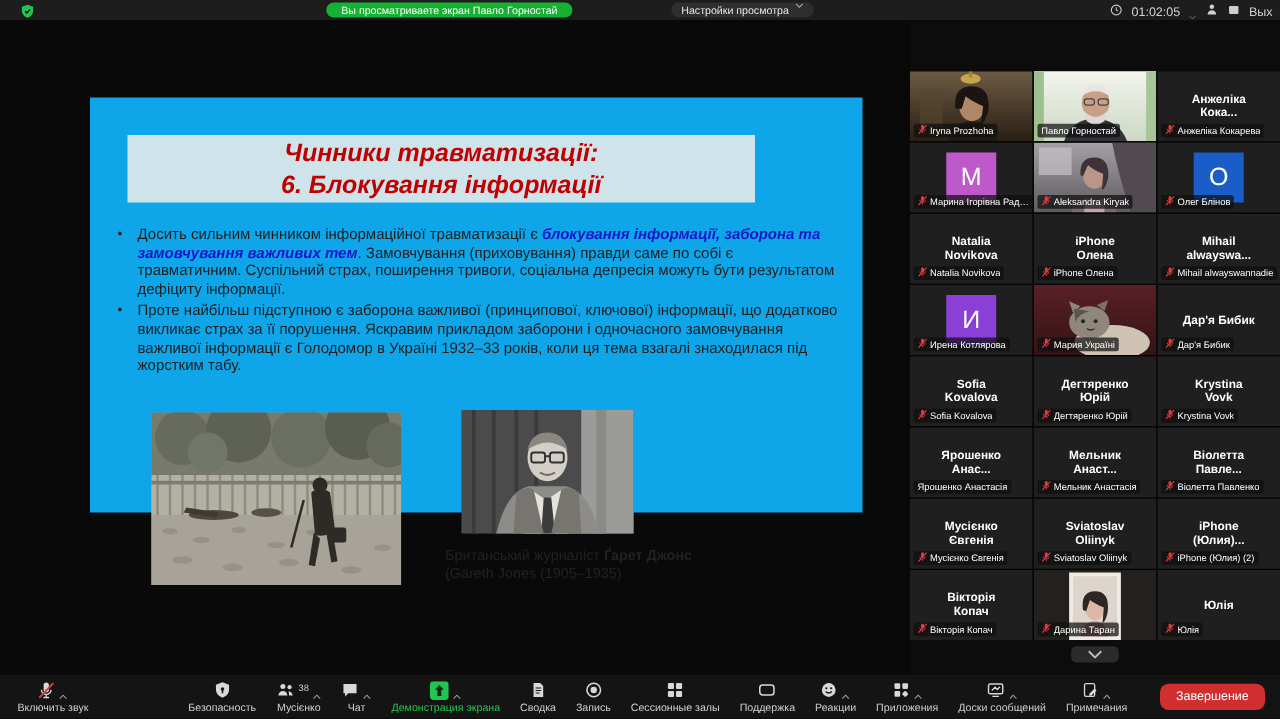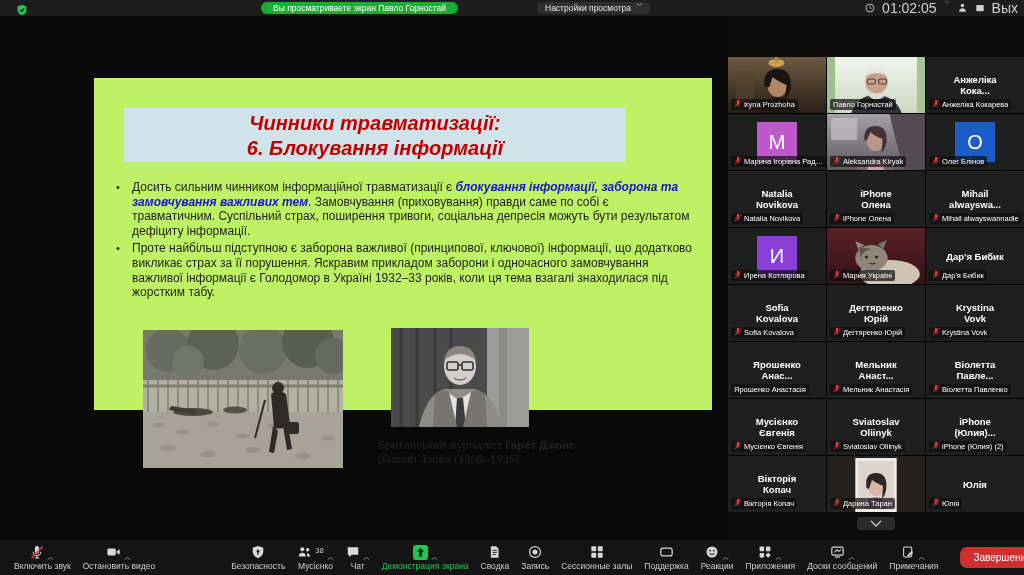--- a/index.html
+++ b/index.html
@@ -7,27 +7,27 @@
           font-family:"Liberation Sans",sans-serif;}
 
   
   .topbar{position:absolute;top:0;left:0;width:1024px;height:16px;background:#1d1d1d;}
   .tb-shield{position:absolute;left:16px;top:2px;width:12px;height:12px;}
   .share-banner{position:absolute;left:261px;top:2px;height:12px;background:#16b033;color:#fff;
                 font-size:8.5px;line-height:12px;padding:0 12px;border-radius:7px;white-space:nowrap;}
   .view-settings{position:absolute;left:537px;top:2px;height:12px;background:#2e2e2e;color:#e6e6e6;
                  font-size:8.5px;line-height:12px;padding:0 8px;border-radius:7px;display:flex;
                  align-items:flex-start;gap:5px;white-space:nowrap;cursor:pointer;}
-  .topbar-right{position:absolute;right:6px;top:0;height:16px;display:flex;align-items:flex-start;
-                gap:7px;color:#d2d2d2;font-size:14px;}
+  .topbar-right{position:absolute;right:6px;top:0;height:16px;display:flex;align-items:flex-end;
+                gap:7px;color:#d2d2d2;font-size:10px;}
   .chev{opacity:.8;display:inline-flex;align-items:center;}
 
   
   .share-region{position:absolute;left:0;top:16px;width:728px;height:524px;background:#090909;}
-  .slide{position:absolute;left:94px;top:62px;width:618px;height:332px;background:#bef264;}
+  .slide{position:absolute;left:72px;top:62px;width:618px;height:332px;background:#0ea5e9;}
   .slide-title{position:absolute;left:30px;top:30px;width:502px;height:54px;background:#cfe3ea;
                color:#c00000;font-weight:bold;font-style:italic;font-size:20px;line-height:25px;
                text-align:center;padding-top:3px;box-sizing:border-box;}
   .bullets{position:absolute;left:22px;top:102px;width:578px;}
   .bullet{display:flex;margin-bottom:3px;}
   .bullet .marker{width:16px;font-size:11px;color:#1f1f1f;padding-top:1px;}
   .bullet .btext{flex:1;font-size:12px;line-height:14.6px;color:#1f1f1f;}
   .seg-em{color:#1616c8;font-weight:bold;font-style:italic;}
   .photo-left{position:absolute;left:49px;top:252px;width:200px;height:138px;}
   .photo-right{position:absolute;left:297px;top:250px;width:138px;height:99px;}
@@ -578,32 +578,20 @@
                 <path fill="currentColor" d="M8 1a2.4 2.4 0 0 0-2.4 2.4v4.2a2.4 2.4 0 0 0 4.8 0V3.4A2.4 2.4 0 0 0 8 1z"></path>
                 <path fill="none" stroke="currentColor" stroke-width="1.2" d="M3.6 7.6a4.4 4.4 0 0 0 8.8 0M8 12v2.6M5.4 14.8h5.2"></path>
                 <line x1="1.6" y1="15" x2="14.4" y2="1.6" stroke="#e03c3c" stroke-width="1.7"></line>
               </svg></span>
             <span style="margin-top: 2px;"><svg width="7" height="5" viewBox="0 0 8 5">
                 <path d="M1 4l3-3 3 3" fill="none" stroke="#9e9e9e"></path>
               </svg></span>
           </div>
           <span class="lbl">Включить звук</span>
         </div>
-        <div class="tb-item">
-          <div class="icrow">
-            <span><svg width="15" height="14" viewBox="0 0 16 16">
-                <rect x="1" y="4" width="9.6" height="8" rx="1.6" fill="currentColor"></rect>
-                <path fill="currentColor" d="M11.6 7.2L15 4.8v6.4l-3.4-2.4z"></path>
-              </svg></span>
-            <span style="margin-top: 2px;"><svg width="7" height="5" viewBox="0 0 8 5">
-                <path d="M1 4l3-3 3 3" fill="none" stroke="#9e9e9e"></path>
-              </svg></span>
-          </div>
-          <span class="lbl">Остановить видео</span>
-        </div>
       </div>
     <div class="tb-mid" id="tb-mid">
         <div class="tb-item">
           <div class="icrow">
             <span><svg width="14" height="14" viewBox="0 0 16 16">
                 <path fill="currentColor" d="M8 1l6 2.2v4.3c0 3.5-2.5 6.2-6 7.5-3.5-1.3-6-4-6-7.5V3.2z"></path>
                 <circle cx="8" cy="7" r="1.6" fill="#141414"></circle>
                 <path d="M8 8v3" stroke="#141414" stroke-width="1.4"></path>
               </svg></span>
           </div>

